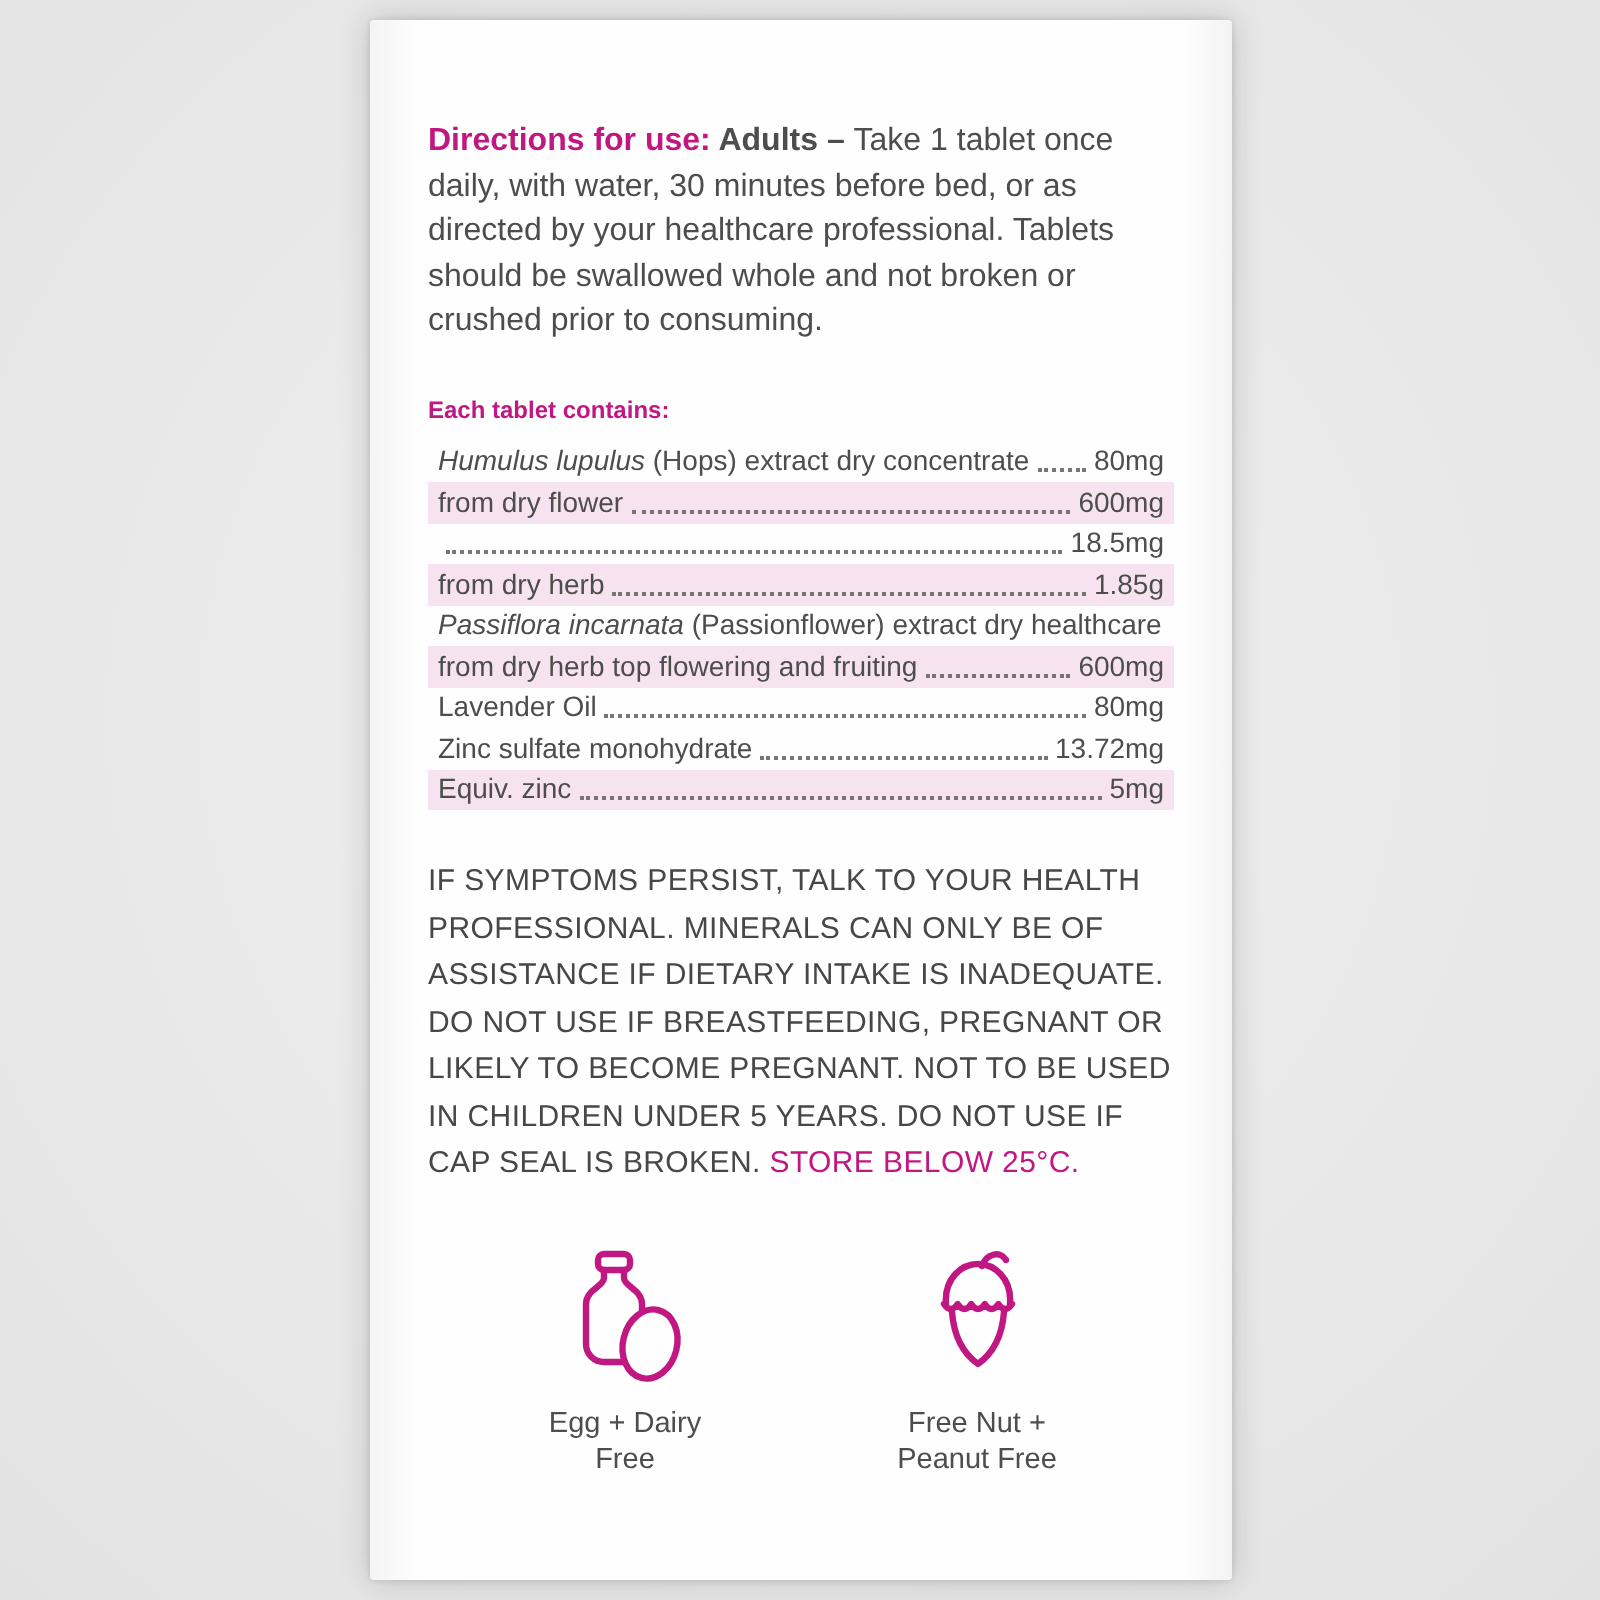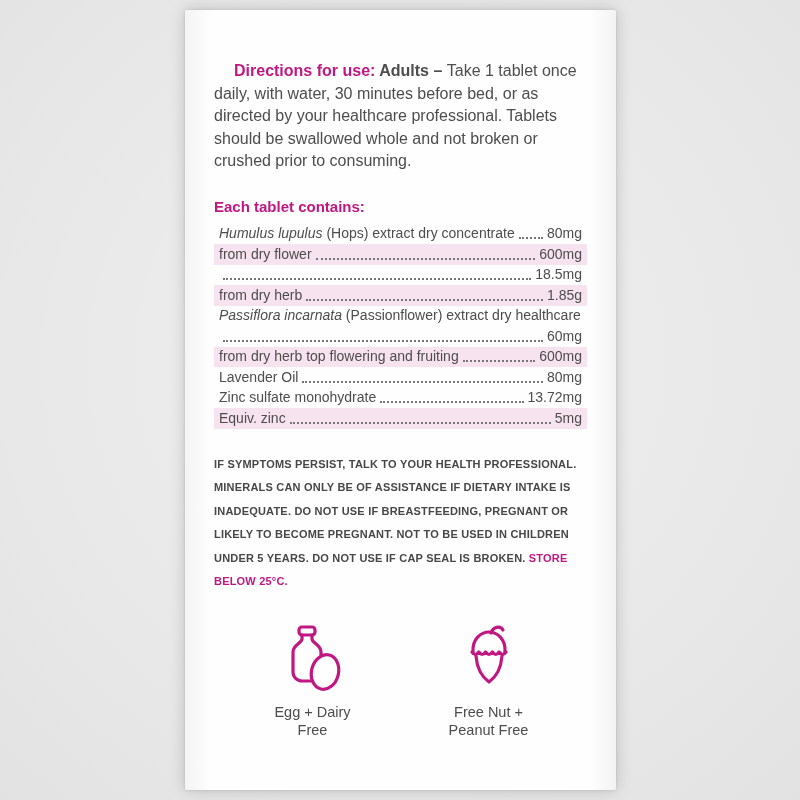--- a/index.html
+++ b/index.html
@@ -24,26 +24,26 @@
     box-shadow:0 0 16px rgba(0,0,0,.18), 0 0 3px rgba(0,0,0,.12);
     border-radius:2px;
   }
   .content{
     padding:50px 29px 0 29px;
   }
   
   .directions{
     font-size:16px;line-height:22.5px;color:var(--text);
   }
-  .directions .lbl{color:var(--magenta);font-weight:bold;margin-left:20px;}
+  .directions .lbl{color:var(--magenta);font-weight:bold;}
   .directions .lead{font-weight:bold;}
   
   .contains-heading{
     margin:25px 0 9px 0;
-    font-size:15px;font-weight:bold;color:var(--magenta);
+    font-size:12px;font-weight:bold;color:var(--magenta);
   }
   
   .ingredients{width:100%;}
   .ing-row{
     display:flex;align-items:flex-end;
     padding:1px 5px 2px 5px;
     min-height:20.5px;
     font-size:14px;line-height:17px;color:var(--text);
   }
   .ing-row.shaded{background:var(--band);}
@@ -52,22 +52,22 @@
   .ing-row .reg{white-space:pre;}
   .ing-row .leader{
     flex:1 1 auto;min-width:12px;
     border-bottom:2px dotted #767676;
     margin:0 4px 3px 4px;
   }
   .ing-row .val{white-space:nowrap;}
   
   .warning{
     margin-top:24px;
-    font-size:11px;line-height:23.5px;
-    font-weight:bold;color:#474747;
+    font-size:15px;line-height:23.5px;
+    font-weight:normal;color:#474747;
     letter-spacing:.2px;
   }
   .warning .hl{color:var(--magenta);}
   
   .badges{
     margin-top:28px;
     display:flex;justify-content:center;gap:56px;
   }
   .badge{display:flex;flex-direction:column;align-items:center;width:120px;}
   .badge-icon{color:var(--magenta);display:block;}
@@ -108,26 +108,20 @@
           </div>
           <div class="ing-row shaded indent">
             <span class="it"></span>
             <span class="reg">from dry herb</span>
             <span class="leader"></span>
             <span class="val">1.85g</span>
           </div>
           <div class="ing-row">
             <span class="it">Passiflora incarnata</span>
             <span class="reg"> (Passionflower) extract dry healthcare</span>
-          </div>
-          <div class="ing-row">
-            <span class="it"></span>
-            <span class="reg"></span>
-            <span class="leader"></span>
-            <span class="val">60mg</span>
           </div>
           <div class="ing-row shaded indent">
             <span class="it"></span>
             <span class="reg">from dry herb top flowering and fruiting</span>
             <span class="leader"></span>
             <span class="val">600mg</span>
           </div>
           <div class="ing-row">
             <span class="it"></span>
             <span class="reg">Lavender Oil</span>

